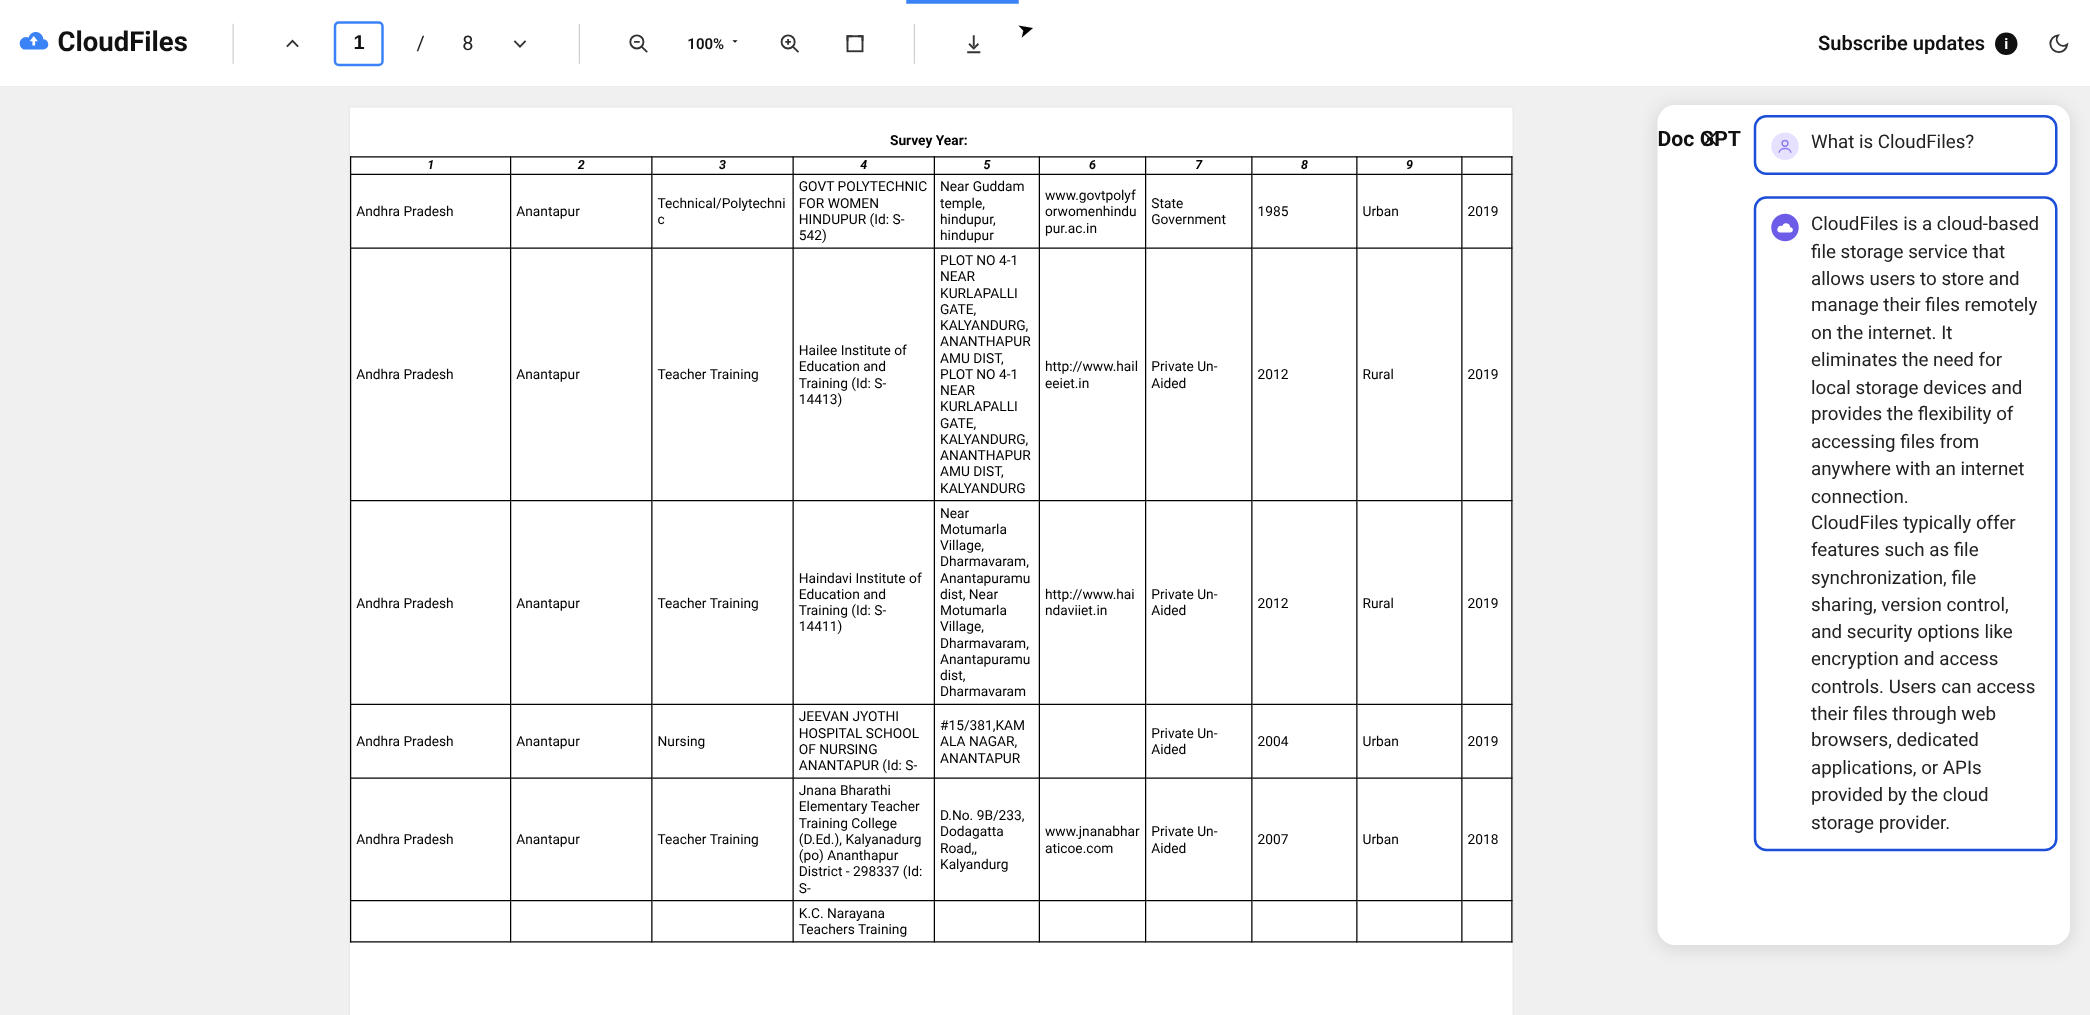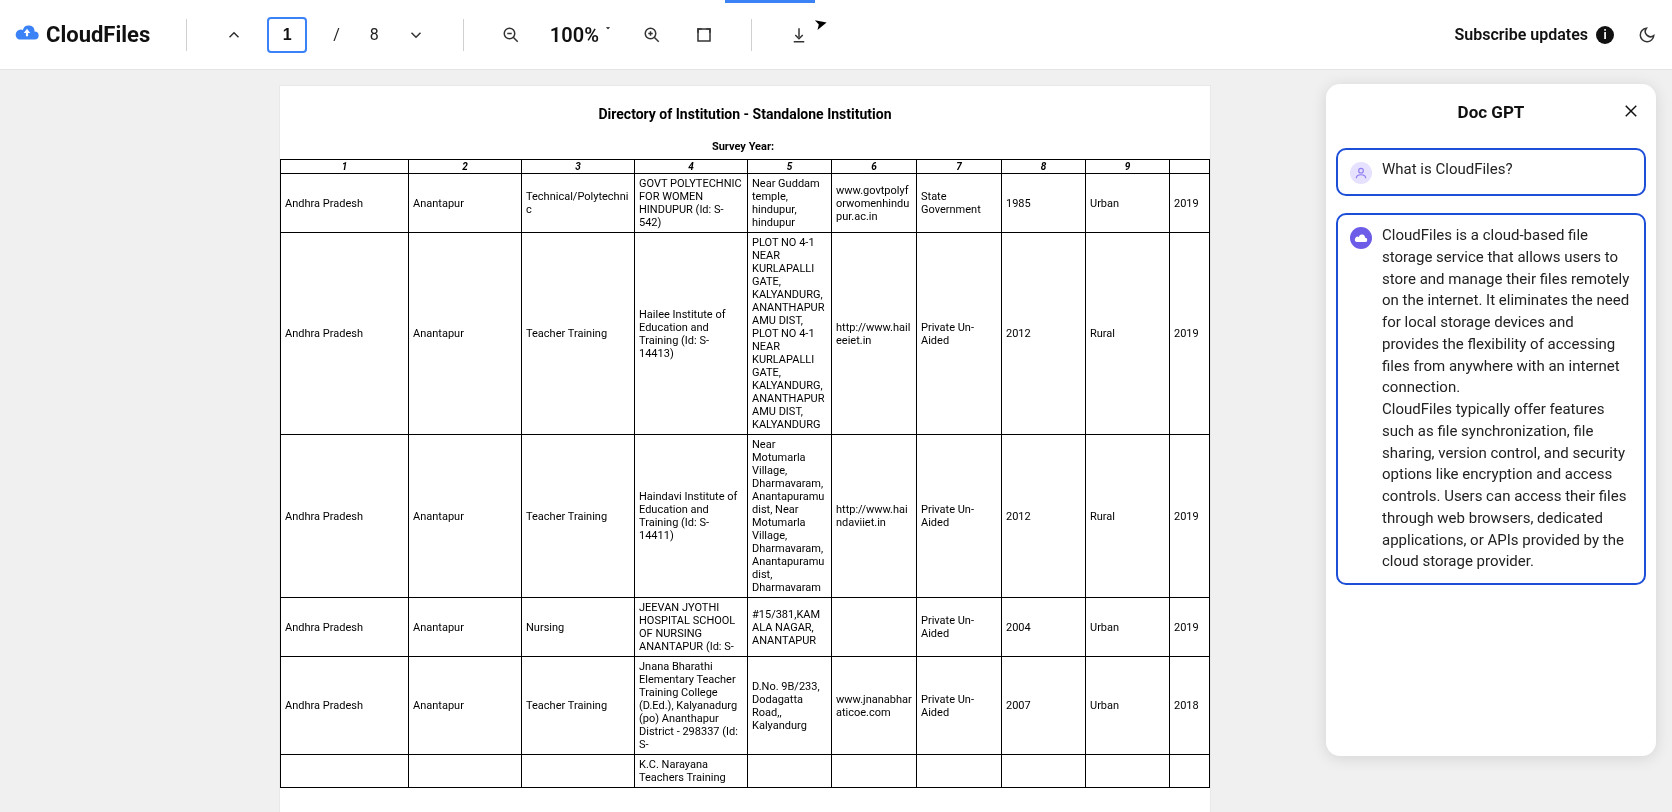--- a/index.html
+++ b/index.html
@@ -70,21 +70,21 @@
     font-size: 16px;
     font-weight: 600;
     color: #111;
   }
   .page-total {
     font-size: 16px;
     color: #222;
     margin: 0 4px;
   }
   .zoom-level {
-    font-size: 20px;
+    font-size: 12px;
     font-weight: 600;
     color: #111;
     display: flex;
     gap: 4px;
     padding: 0 6px;
   }
   .toolbar-right {
     margin-left: auto;
     display: flex;
     align-items: center;
@@ -176,21 +176,21 @@
   .chat-panel {
     position: absolute;
     top: 84px;
     right: 16px;
     width: 330px;
     height: 672px;
     background: #fff;
     border-radius: 14px;
     box-shadow: 0 2px 16px rgba(0,0,0,0.12);
     display: flex;
-    flex-direction: column;
+    flex-direction: row;
     z-index: 100;
   }
   .chat-header {
     height: 56px;
     display: flex;
     align-items: center;
     justify-content: center;
     position: relative;
     font-size: 17px;
     font-weight: 700;
@@ -338,21 +338,20 @@
     <div class="tb-icon">
       <svg viewBox="0 0 24 24" fill="none" stroke="currentColor" stroke-width="2">
           <path d="M21 12.8A9 9 0 1 1 11.2 3a7 7 0 0 0 9.8 9.8z"></path>
         </svg>
     </div>
   </div>
 </div>
 
 <div class="viewport">
   <div class="page">
-    <div class="doc-title">Directory of Institution - Standalone Institution</div>
     <div class="survey-year">Survey Year:</div>
     <table class="institution">
       <colgroup>
         <col class="col-state">
           <col class="col-district">
           <col class="col-type">
           <col class="col-name">
           <col class="col-addr">
           <col class="col-web">
           <col class="col-mgmt">

